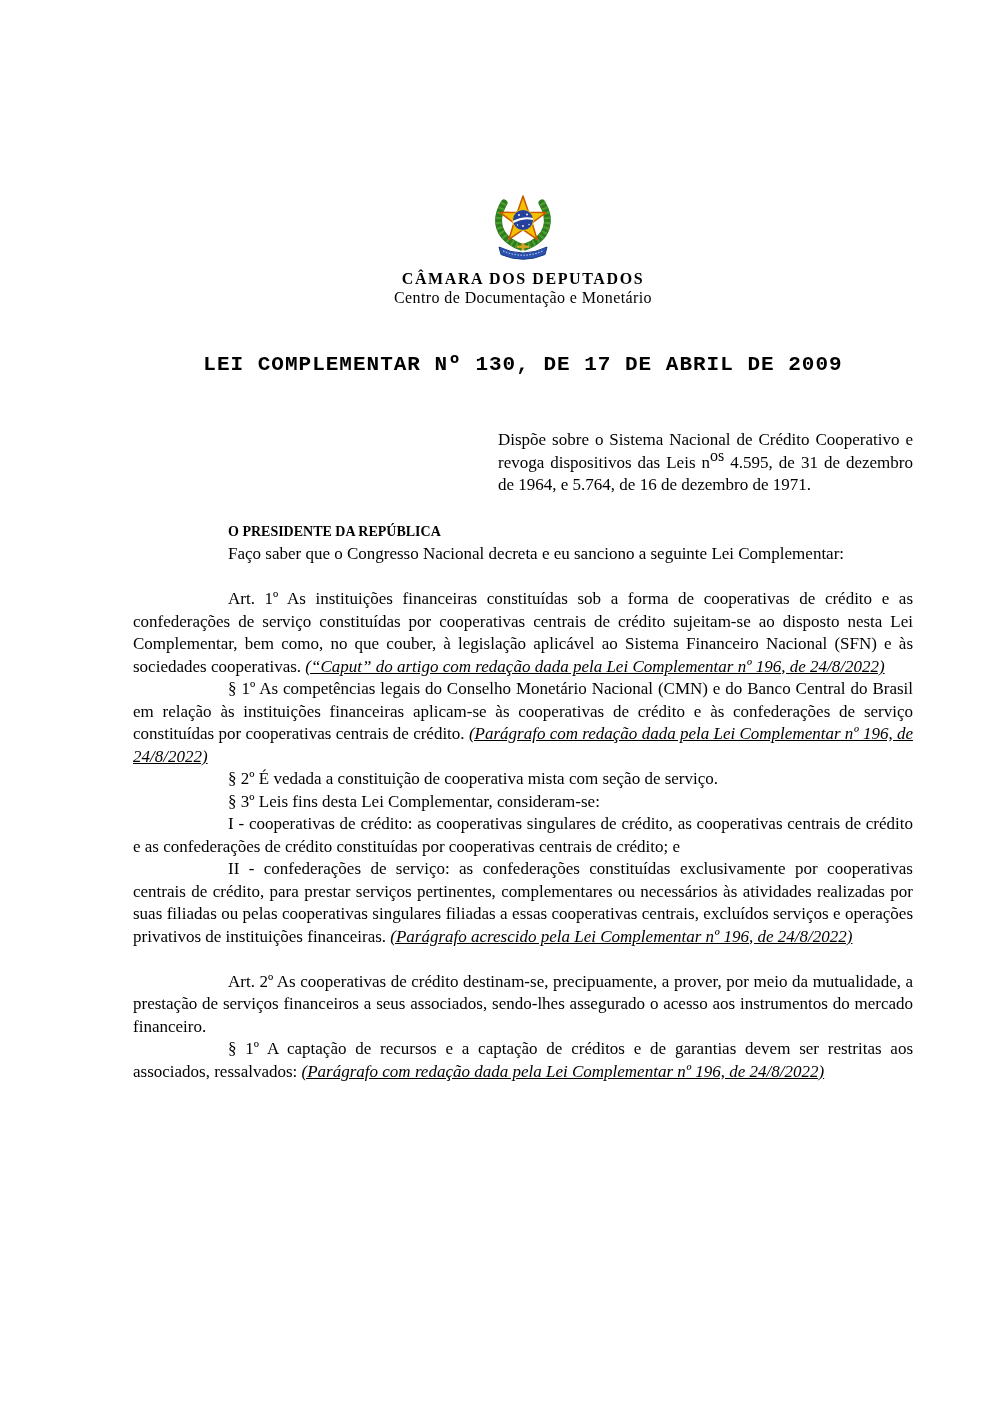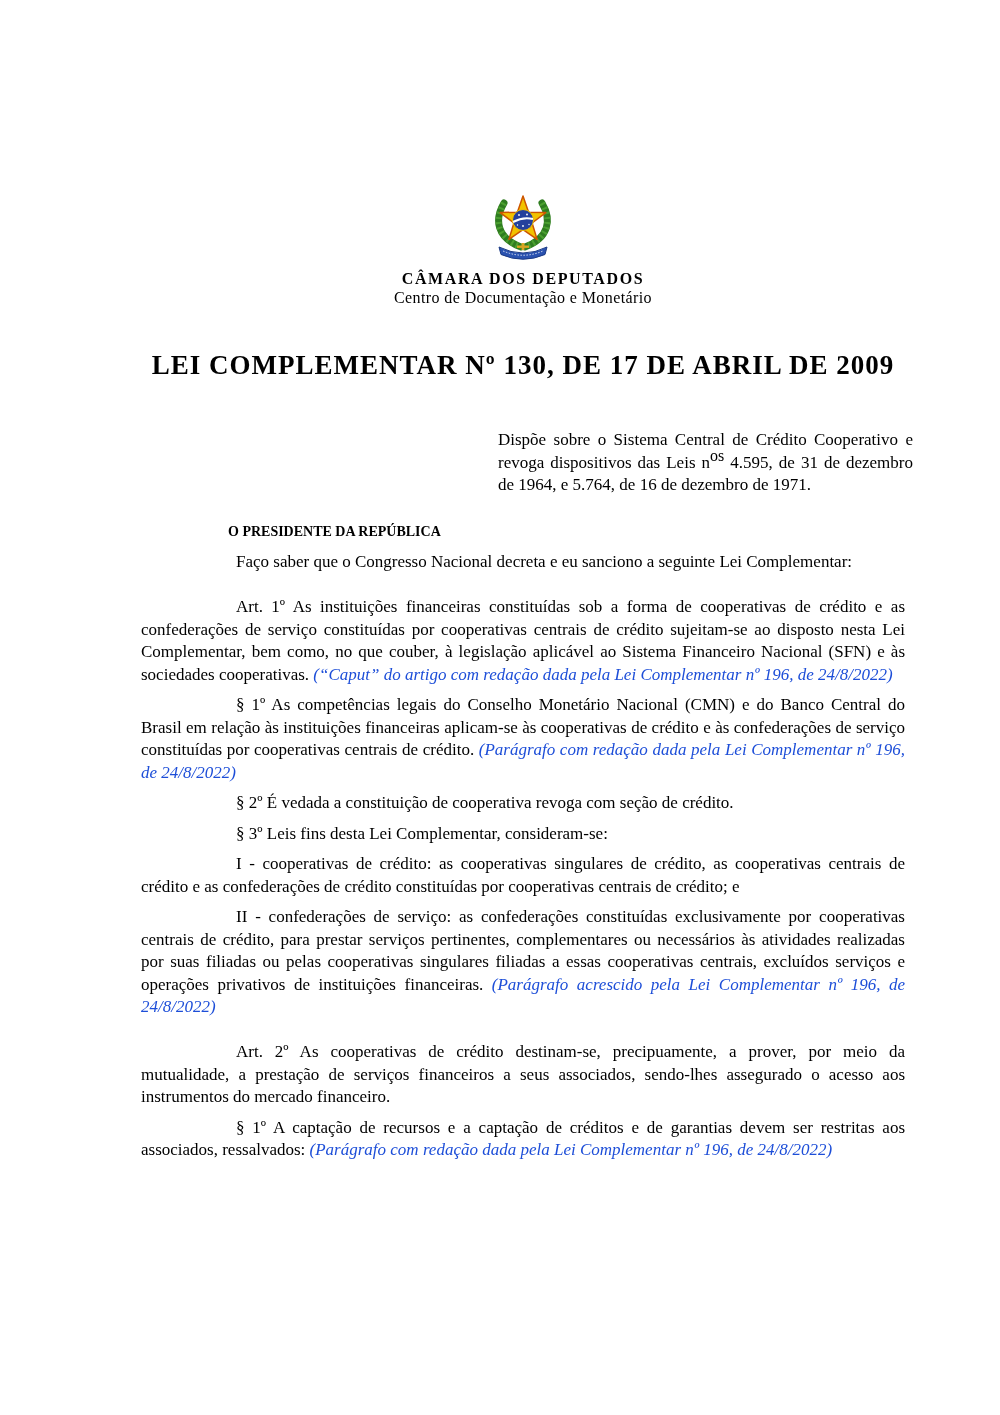--- a/index.html
+++ b/index.html
@@ -25,46 +25,48 @@
     line-height: 19px;
   }
   .dept-name {
     font-size: 16px;
     letter-spacing: 0.4px;
     line-height: 19px;
   }
   .law-title {
     margin: 46px 0 0 0;
     text-align: center;
-    font-size: 27px;
+    font-size: 21px;
     font-weight: bold;
     letter-spacing: 1px;
     line-height: 24px;
+    font-family: Liberation Mono, monospace;
   }
   .ementa {
     margin: 52px 0 0 365px;
     width: 415px;
     text-align: justify;
   }
   .preamble-heading {
     margin: 24px 0 0 0;
     padding-left: 95px;
     font-weight: bold;
     font-size: 14px;
     line-height: 22.5px;
   }
   p.para {
-    margin: 8px;
+    margin: 0;
     text-align: justify;
     text-indent: 95px;
   }
   p.space-before { margin-top: 22.5px; }
   a.doc-link {
-    color: #1d4ed8;
+    color: #000000;
     font-style: italic;
+    text-decoration: underline;
     cursor: pointer;
   }
   sup { font-size: 16px; line-height: 0; }
 </style>
 </head>
 <body>
 
 <div class="page">
 
   <div class="doc-header">
@@ -90,31 +92,31 @@
 
       <path d="M10 59 Q34 71 58 59 L56 66.5 Q34 76 12 66.5 Z" fill="#2a52b0" stroke="#1b3a85" stroke-width="1"></path>
       <path d="M14 63 Q34 71.5 54 63" fill="none" stroke="#ffffff" stroke-width="0.8" stroke-dasharray="1.5 1.5"></path>
     </svg>
     <div class="org-name">CÂMARA DOS DEPUTADOS</div>
     <div class="dept-name">Centro de Documentação e Monetário</div>
   </div>
 
   <h1 class="law-title">LEI COMPLEMENTAR Nº 130, DE 17 DE ABRIL DE 2009</h1>
 
-  <div class="ementa"><span>Dispõe sobre o Sistema Central de Crédito Cooperativo e revoga dispositivos das Leis n</span><sup>os</sup><span> 4.595, de 31 de dezembro de 1964, e 5.764, de 16 de dezembro de 1971.</span></div>
+  <div class="ementa"><span>Dispõe sobre o Sistema Nacional de Crédito Cooperativo e revoga dispositivos das Leis n</span><sup>os</sup><span> 4.595, de 31 de dezembro de 1964, e 5.764, de 16 de dezembro de 1971.</span></div>
 
   <div class="preamble-heading">O PRESIDENTE DA REPÚBLICA</div>
 
   <p class="para"><span>Faço saber que o Congresso Nacional decreta e eu sanciono a seguinte Lei Complementar:</span></p>
 
   <p class="para space-before"><span>Art. 1º As instituições financeiras constituídas sob a forma de cooperativas de crédito e as confederações de serviço constituídas por cooperativas centrais de crédito sujeitam-se ao disposto nesta Lei Complementar, bem como, no que couber, à legislação aplicável ao Sistema Financeiro Nacional (SFN) e às sociedades cooperativas. </span><a class="doc-link">(“Caput” do artigo com redação dada pela Lei Complementar nº 196, de 24/8/2022)</a></p>
 
   <p class="para"><span>§ 1º As competências legais do Conselho Monetário Nacional (CMN) e do Banco Central do Brasil em relação às instituições financeiras aplicam-se às cooperativas de crédito e às confederações de serviço constituídas por cooperativas centrais de crédito. </span><a class="doc-link">(Parágrafo com redação dada pela Lei Complementar nº 196, de 24/8/2022)</a></p>
 
-  <p class="para"><span>§ 2º É vedada a constituição de cooperativa revoga com seção de crédito.</span></p>
+  <p class="para"><span>§ 2º É vedada a constituição de cooperativa mista com seção de serviço.</span></p>
 
   <p class="para"><span>§ 3º Leis fins desta Lei Complementar, consideram-se:</span></p>
 
   <p class="para"><span>I - cooperativas de crédito: as cooperativas singulares de crédito, as cooperativas centrais de crédito e as confederações de crédito constituídas por cooperativas centrais de crédito; e</span></p>
 
   <p class="para"><span>II - confederações de serviço: as confederações constituídas exclusivamente por cooperativas centrais de crédito, para prestar serviços pertinentes, complementares ou necessários às atividades realizadas por suas filiadas ou pelas cooperativas singulares filiadas a essas cooperativas centrais, excluídos serviços e operações privativos de instituições financeiras. </span><a class="doc-link">(Parágrafo acrescido pela Lei Complementar nº 196, de 24/8/2022)</a></p>
 
   <p class="para space-before"><span>Art. 2º As cooperativas de crédito destinam-se, precipuamente, a prover, por meio da mutualidade, a prestação de serviços financeiros a seus associados, sendo-lhes assegurado o acesso aos instrumentos do mercado financeiro.</span></p>
 
   <p class="para"><span>§ 1º A captação de recursos e a captação de créditos e de garantias devem ser restritas aos associados, ressalvados: </span><a class="doc-link">(Parágrafo com redação dada pela Lei Complementar nº 196, de 24/8/2022)</a></p>

